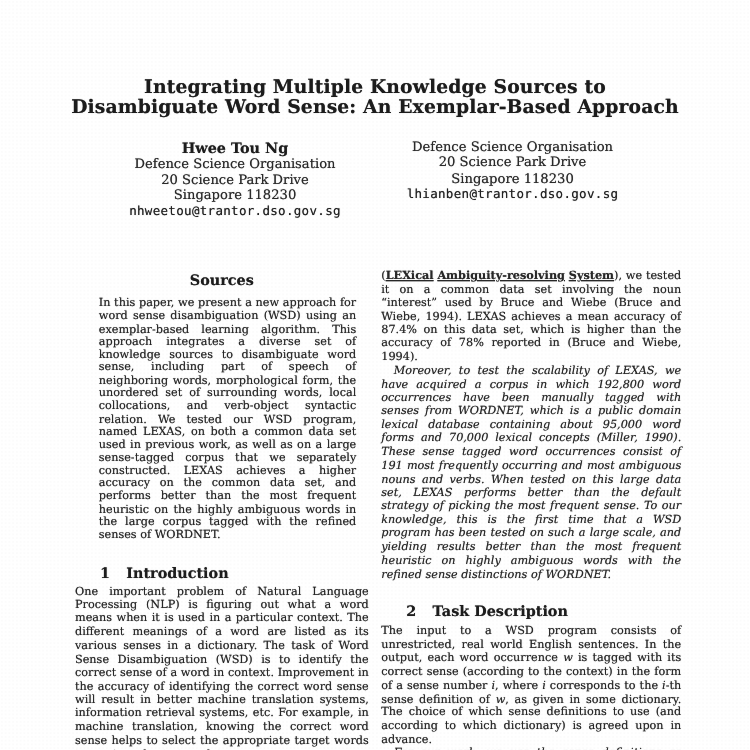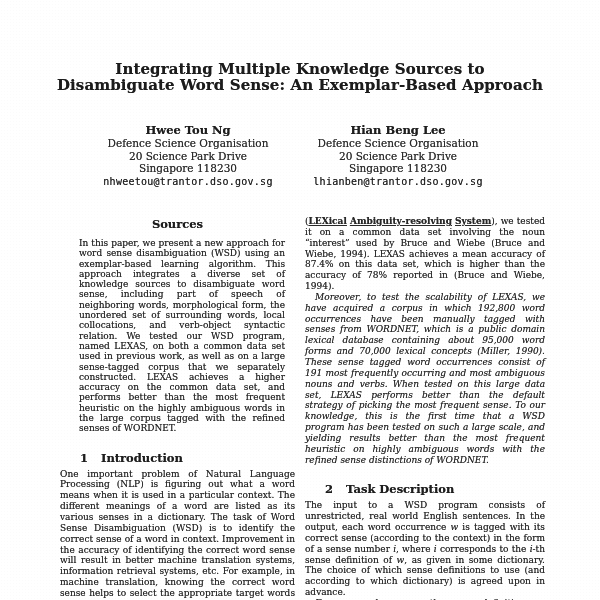--- a/index.html
+++ b/index.html
@@ -17,22 +17,22 @@
     background-image: radial-gradient(rgba(0,0,0,0.015) 1px, transparent 1px);
     background-size: 3px 3px;
   }
   .title-block {
     position: absolute; top: 62px; left: 0; width: 600px;
     text-align: center;
     font-weight: bold; font-size: 15px; line-height: 15.5px;
     color: #1c1c1c; letter-spacing: 0.1px;
   }
   .authors {
-    position: absolute; top: 124px; left: 83px;
-    display: flex; gap: 0;
+    position: absolute; top: 112px; left: 83px;
+    display: flex; gap: 12px;
   }
   .author {
     width: 210px; text-align: center;
     font-size: 10.5px; line-height: 12.3px; color: #2a2a2a;
   }
   .author .name {
     font-weight: bold; font-size: 11.5px; color: #1d1d1d;
     margin-bottom: 1px;
   }
   .author .email {
@@ -84,21 +84,20 @@
 
   <div class="authors">
     <div class="author">
       <div class="name">Hwee Tou Ng</div>
       <div>Defence Science Organisation</div>
       <div>20 Science Park Drive</div>
       <div>Singapore 118230</div>
       <div class="email">nhweetou@trantor.dso.gov.sg</div>
     </div>
     <div class="author">
-      <div class="name">Hian Beng Lee</div>
       <div>Defence Science Organisation</div>
       <div>20 Science Park Drive</div>
       <div>Singapore 118230</div>
       <div class="email">lhianben@trantor.dso.gov.sg</div>
     </div>
   </div>
 
   <div class="columns">
 
     <div class="col-left">

